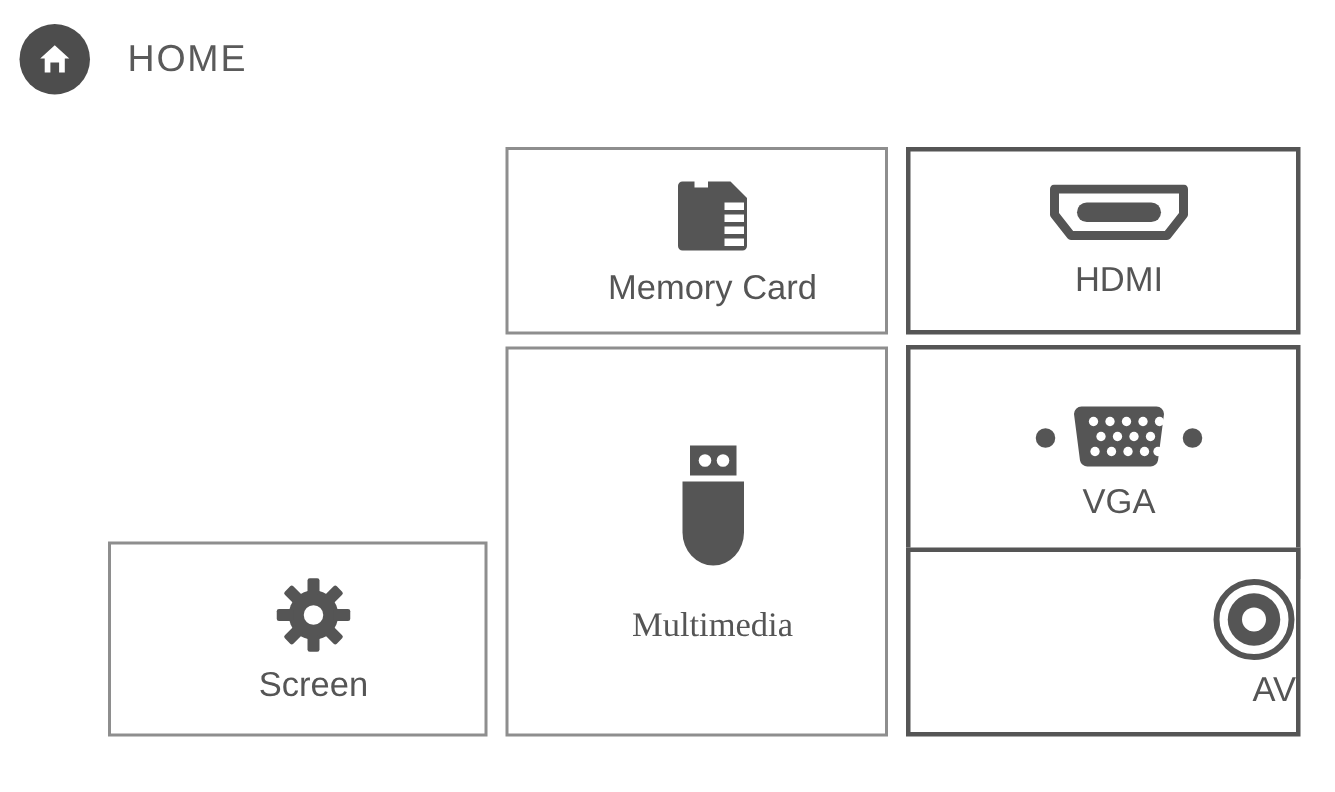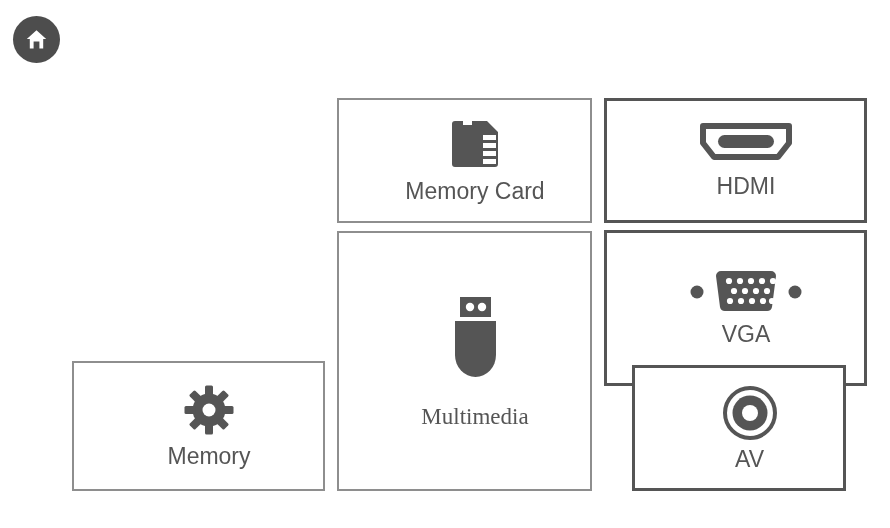--- a/index.html
+++ b/index.html
@@ -79,21 +79,21 @@
     line-height: 1;
   }
 
   
   #tile-screen-mirroring { left: 0px;   top: 0px;   width: 253px; height: 255px; }
   #tile-setting          { left: 0px;   top: 263px; width: 253px; height: 130px; }
   #tile-memory-card      { left: 265px; top: 0px;   width: 255px; height: 125px; }
   #tile-multimedia       { left: 265px; top: 133px; width: 255px; height: 260px; font-family: Liberation Serif, serif; }
   #tile-hdmi             { left: 532px; top: 0px;   width: 263px; height: 125px; }
   #tile-vga              { left: 532px; top: 132px; width: 263px; height: 156px; }
-  #tile-av               { left: 560px; top: 267px; width: 214px; height: 126px; }
+  #tile-av               { left: 532px; top: 267px; width: 263px; height: 126px; align-items: flex-end; }
 
   
   #tile-screen-mirroring .tile-icon { margin-bottom: 22px; }
   #tile-setting .tile-icon          { margin-bottom: 10px; }
   #tile-memory-card .tile-icon      { margin-bottom: 9px; }
   #tile-multimedia .tile-icon       { margin-bottom: 24px; }
   #tile-hdmi .tile-icon             { margin-bottom: 14px; }
   #tile-vga .tile-icon              { margin-bottom: 9px; }
   #tile-av .tile-icon               { margin-bottom: 7px; }
 
@@ -101,20 +101,21 @@
 </style>
 </head>
 <body>
 
 <div id="header">
   <div id="home-badge">
     <svg width="27" height="27" viewBox="0 0 27 27" aria-hidden="true">
       <path d="M13.5 4.2 L23.2 13.0 L20.2 13.0 L20.2 22.4 L16.4 22.4 L16.4 15.6 L10.6 15.6 L10.6 22.4 L6.8 22.4 L6.8 13.0 L3.8 13.0 Z" fill="#ffffff"></path>
     </svg>
   </div>
+  <div id="home-title">HOME</div>
 </div>
 
 <div id="grid">
 
 
   <div class="tile light" id="tile-setting">
     <div class="tile-icon">
       <svg width="50" height="50" viewBox="0 0 100 100">
         <g fill="#555555">
           <circle cx="50" cy="50" r="33"></circle>
@@ -123,21 +124,21 @@
           <rect x="1" y="42" width="22" height="16" rx="3"></rect>
           <rect x="77" y="42" width="22" height="16" rx="3"></rect>
           <rect x="42" y="1" width="16" height="22" rx="3" transform="rotate(45 50 50)"></rect>
           <rect x="42" y="77" width="16" height="22" rx="3" transform="rotate(45 50 50)"></rect>
           <rect x="1" y="42" width="22" height="16" rx="3" transform="rotate(45 50 50)"></rect>
           <rect x="77" y="42" width="22" height="16" rx="3" transform="rotate(45 50 50)"></rect>
         </g>
         <circle cx="50" cy="50" r="13" fill="#ffffff"></circle>
       </svg>
     </div>
-    <div class="tile-label">Memory</div>
+    <div class="tile-label">Screen</div>
   </div>
 
   <div class="tile light" id="tile-memory-card">
     <div class="tile-icon">
       <svg width="54" height="52" viewBox="0 0 54 52">
         <path d="M4 5 a3 3 0 0 1 3 -3 h8 v4 h9 v-4 h15 l11 11 v32 a3 3 0 0 1 -3 3 h-40 a3 3 0 0 1 -3 -3 z" fill="#555555"></path>
         <rect x="35" y="16" width="13" height="5" fill="#ffffff"></rect>
         <rect x="35" y="24" width="13" height="5" fill="#ffffff"></rect>
         <rect x="35" y="32" width="13" height="5" fill="#ffffff"></rect>
         <rect x="35" y="40" width="13" height="5" fill="#ffffff"></rect>

